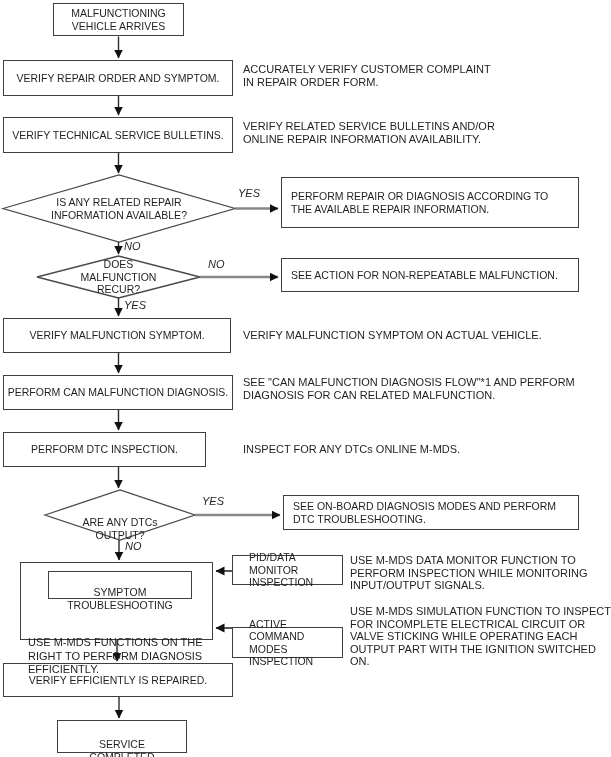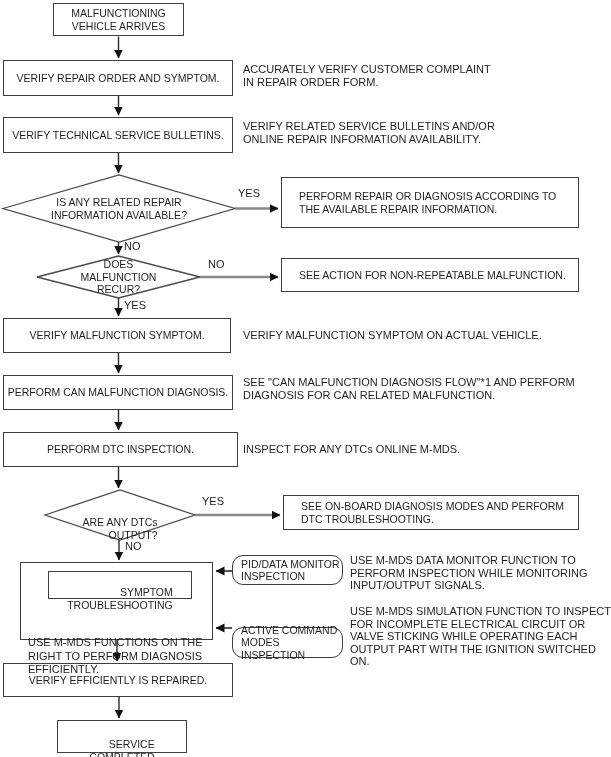--- a/index.html
+++ b/index.html
@@ -9,30 +9,30 @@
   }
   [data-bind]{white-space:pre-line;}
   .overlay{position:absolute;left:0;top:0;width:611px;height:757px;pointer-events:none;}
   .box{
     position:absolute;box-sizing:border-box;border:1.5px solid #3f3f3f;background:#ffffff;
     display:flex;align-items:center;justify-content:center;
     font-size:10.5px;line-height:13px;
   }
   .tc{text-align:center;}
   .tl{justify-content:flex-start;text-align:left;}
-  .blk{display:block;text-align:right;margin-top:28px;}
+  .blk{display:block;text-align:center;margin-top:28px;}
   .dtext{
     position:absolute;display:flex;align-items:center;justify-content:center;
     font-size:10.5px;line-height:13px;text-align:center;
   }
   .note{position:absolute;font-size:11px;line-height:12.5px;}
   .lh14{line-height:13.5px;}
-  .lbl{position:absolute;font-size:11px;line-height:11px;}
-  .pad9{padding-left:17px;}
-  .pad4{padding-left:8px;border-radius:11px;}
+  .lbl{position:absolute;font-size:11px;line-height:11px;font-style:italic;}
+  .pad9{padding-left:9px;}
+  .pad4{padding-left:16px;}
 </style>
 </head>
 <body>
 
 <div class="canvas">
 
   <svg class="overlay" width="611" height="757" viewBox="0 0 611 757" xmlns="http://www.w3.org/2000/svg">
     <defs>
       <marker id="ah" markerUnits="userSpaceOnUse" markerWidth="10" markerHeight="10" refX="8.5" refY="4.5" orient="auto">
         <path d="M0,0 L9,4.5 L0,9 Z" fill="#111"></path>
@@ -67,21 +67,21 @@
 VEHICLE ARRIVES</div>
 
   <div class="box tc" style="left:3px;top:60px;width:230px;height:36px" data-bind="diagram.nodes.verify_repair_order">VERIFY REPAIR ORDER AND SYMPTOM.</div>
 
   <div class="box tc" style="left:3px;top:117px;width:230px;height:36px" data-bind="diagram.nodes.verify_bulletins">VERIFY TECHNICAL SERVICE BULLETINS.</div>
 
   <div class="box tc" style="left:3px;top:318px;width:228px;height:35px" data-bind="diagram.nodes.verify_symptom">VERIFY MALFUNCTION SYMPTOM.</div>
 
   <div class="box tc" style="left:3px;top:375px;width:230px;height:35px" data-bind="diagram.nodes.can_diagnosis">PERFORM CAN MALFUNCTION DIAGNOSIS.</div>
 
-  <div class="box tc" style="left:3px;top:432px;width:235px;height:35px" data-bind="diagram.nodes.dtc_inspection">PERFORM DTC INSPECTION.</div>
+  <div class="box tc" style="left:3px;top:432px;width:203px;height:35px" data-bind="diagram.nodes.dtc_inspection">PERFORM DTC INSPECTION.</div>
 
   <div class="box tc" style="left:3px;top:663px;width:230px;height:34px" data-bind="diagram.nodes.verify_repaired">VERIFY EFFICIENTLY IS REPAIRED.</div>
 
   <div class="box" style="left:57px;top:720px;width:130px;height:33px">
     <span class="blk" data-bind="diagram.nodes.end">SERVICE
 COMPLETED</span>
   </div>
 
   <div class="dtext" style="left:3px;top:175px;width:232px;height:67px" data-bind="diagram.nodes.decision_repair_info">IS ANY RELATED REPAIR
 INFORMATION AVAILABLE?</div>

